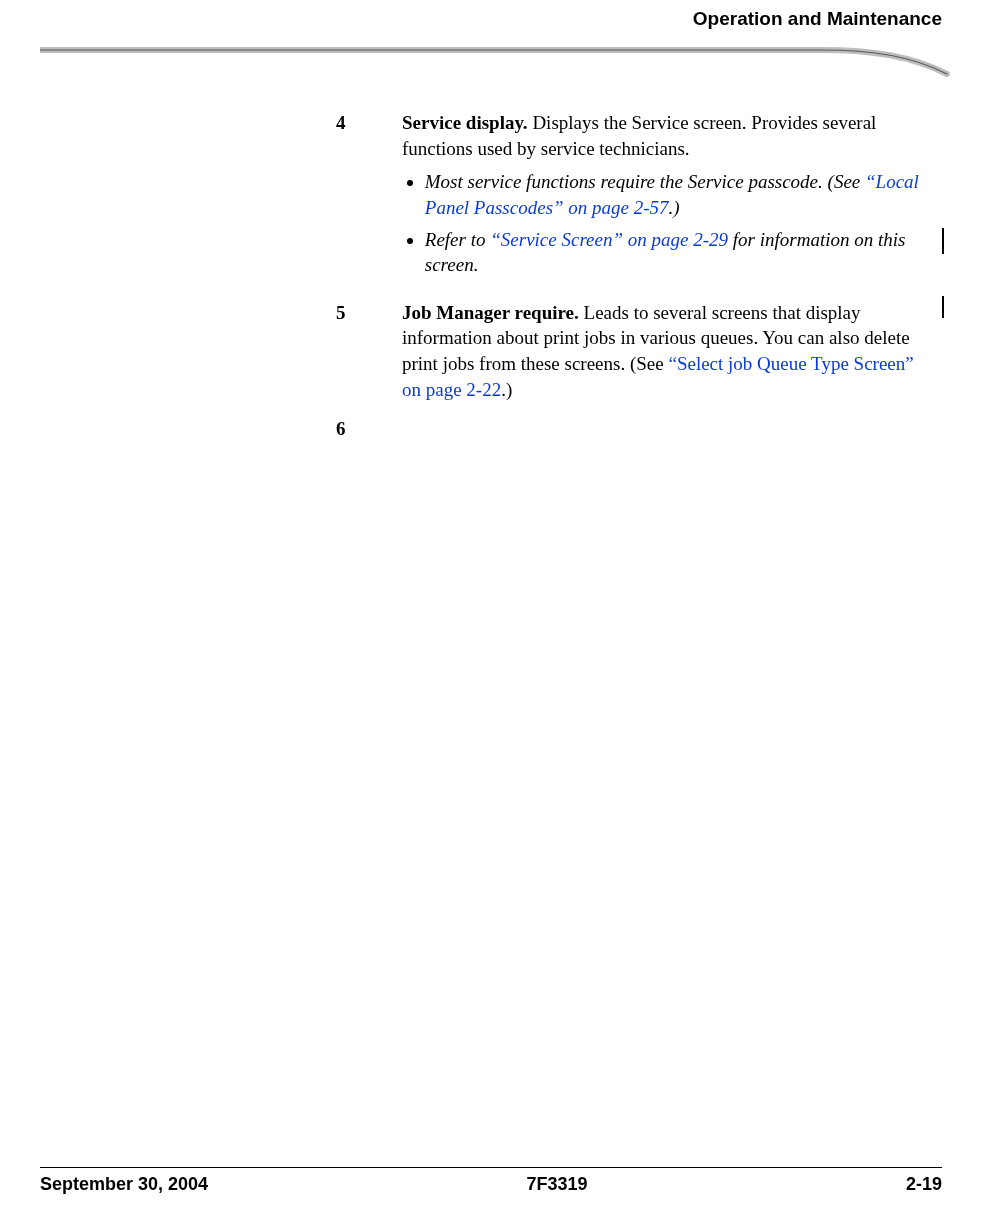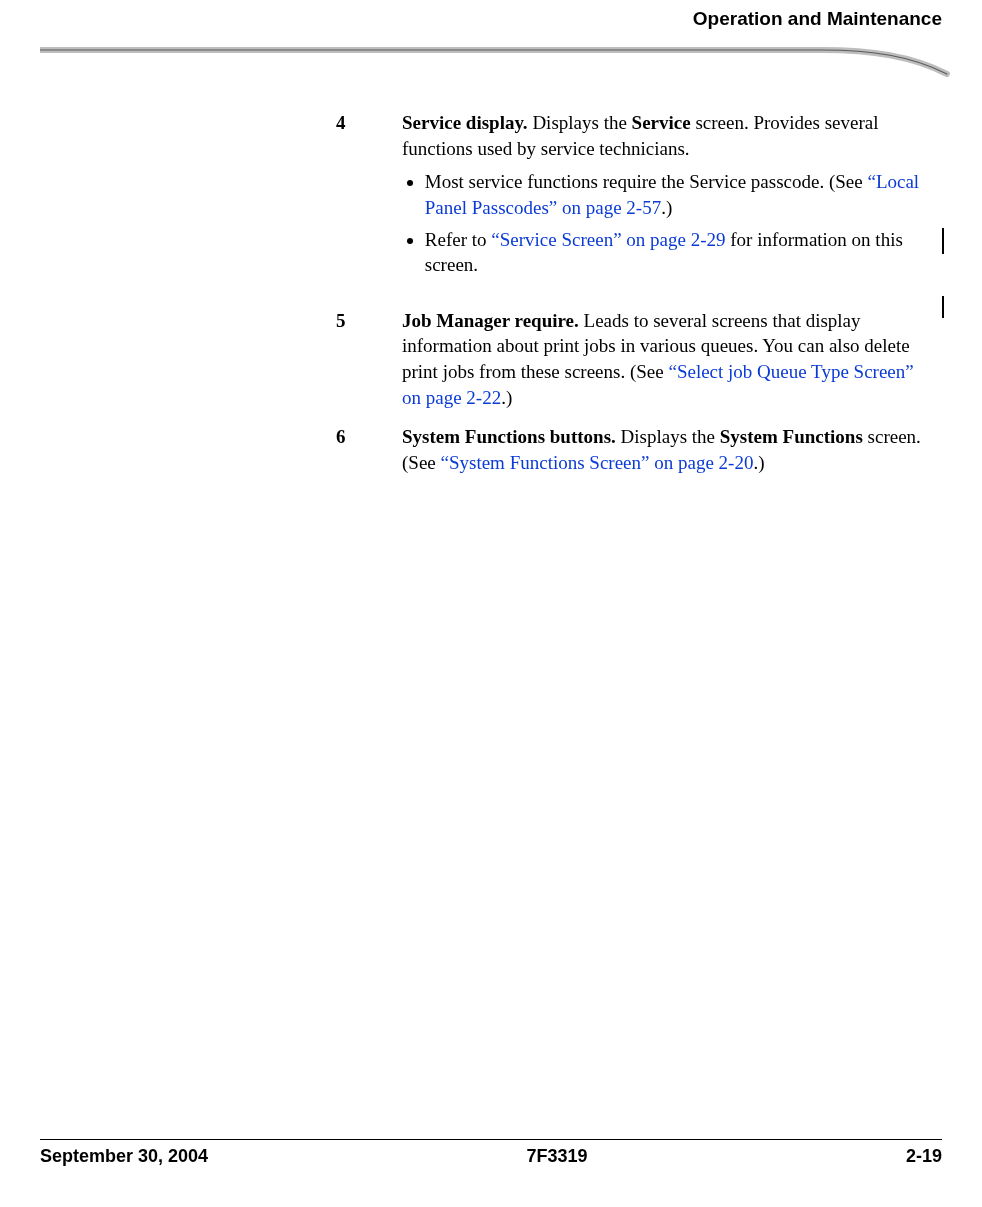--- a/index.html
+++ b/index.html
@@ -50,43 +50,44 @@
     margin-bottom: 14px;
     display: flex;
   }
   .item-num {
     width: 66px;
     font-weight: bold;
     flex: 0 0 auto;
   }
   .item-body { flex: 1 1 auto; }
   .item-body .title { font-weight: bold; }
-  .item-body .bold-inline { font-weight: bold; }
+  .item-body .bold-inline { font-weight: normal; }
   .bullets {
-    margin: 8px 0 16px 0;
+    margin: 8px 0 8px 0;
     padding: 0 0 0 1.2em;
+    font-style: italic;
   }
   .bullets li {
     margin-bottom: 6px;
     list-style-type: disc;
   }
   .xref {
     color: #0b3bd6;
   }
   .changebar {
     position: absolute;
     right: 38px;
     width: 2px;
     background: #000;
   }
   .cb1 { top: 228px; height: 26px; }
   .cb2 { top: 296px; height: 22px; }
   .footer {
     position: absolute;
-    bottom: 40px;
+    bottom: 12px;
     left: 40px;
     right: 40px;
   }
   .footer-rule {
     border-top: 1.5px solid #000;
     margin-bottom: 6px;
   }
   .footer-row {
     display: flex;
     justify-content: space-between;
@@ -118,21 +119,20 @@
             <li><span>Most service functions require the Service passcode. (See </span><span class="xref">“Local Panel Passcodes” on page 2-57</span><span>.)</span></li>
             <li><span>Refer to </span><span class="xref">“Service Screen” on page 2-29</span><span> for information on this screen.</span></li>
           </ul></div>
       </div>
       <div class="item">
         <div class="item-num">5</div>
         <div class="item-body"><span class="title">Job Manager require.</span><span> Leads to several screens that display information about print jobs in various queues. You can also delete print jobs from these screens. (See </span><span class="xref">“Select job Queue Type Screen” on page 2-22</span><span>.)</span></div>
       </div>
       <div class="item">
         <div class="item-num">6</div>
-        <div class="item-body"><span class="title">System Functions buttons.</span><span> Displays the </span><span class="bold-inline">System Functions</span><span> screen. (See </span><span class="xref">“System Functions Screen” on page 2-20</span><span>.)</span></div>
       </div>
     </div>
 
   <div class="footer">
     <div class="footer-rule"></div>
     <div class="footer-row">
       <span>September 30, 2004</span>
       <span>7F3319</span>
       <span>2-19</span>
     </div>

